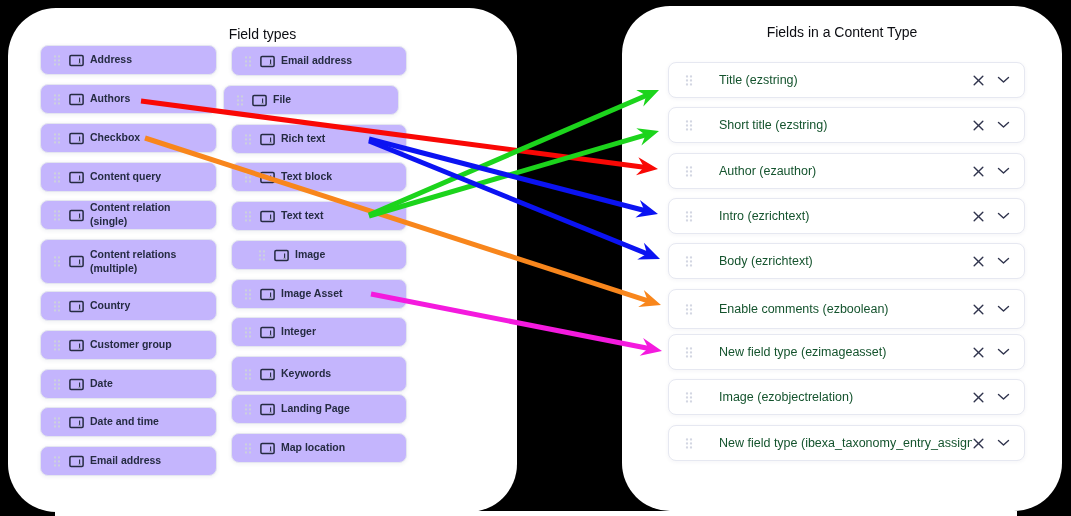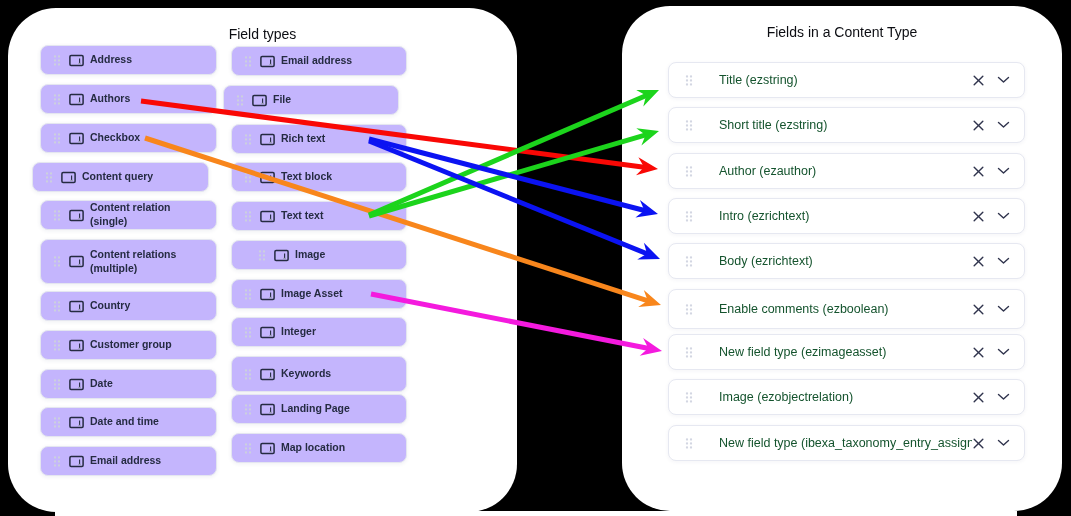--- a/index.html
+++ b/index.html
@@ -124,21 +124,21 @@
       </span>
       <span class="ficon">
         <svg width="15" height="13" viewBox="0 0 15 13">
           <rect x="0.9" y="1.6" width="13.2" height="9.8" rx="1.2" fill="none" stroke="#252b42" stroke-width="1.5"></rect>
           <line x1="10.6" y1="4.6" x2="10.6" y2="9.4" stroke="#252b42" stroke-width="1.1"></line>
           <line x1="9.3" y1="9.4" x2="11.9" y2="9.4" stroke="#9ba0b4" stroke-width="1.1"></line>
         </svg>
       </span>
       <span class="lbl">Checkbox</span>
     </div>
-    <div class="card" style="left: 32px; top: 162px; width: 177px; height: 30px;">
+    <div class="card" style="left: 40px; top: 162px; width: 177px; height: 30px;">
       <span class="handle">
         <svg width="8" height="13" viewBox="0 0 8 13">
           <circle cx="2" cy="2.5" r="1.15" fill="#ccd0dd"></circle>
           <circle cx="6" cy="2.5" r="1.15" fill="#ccd0dd"></circle>
           <circle cx="2" cy="6.5" r="1.15" fill="#ccd0dd"></circle>
           <circle cx="6" cy="6.5" r="1.15" fill="#ccd0dd"></circle>
           <circle cx="2" cy="10.5" r="1.15" fill="#ccd0dd"></circle>
           <circle cx="6" cy="10.5" r="1.15" fill="#ccd0dd"></circle>
         </svg>
       </span>

